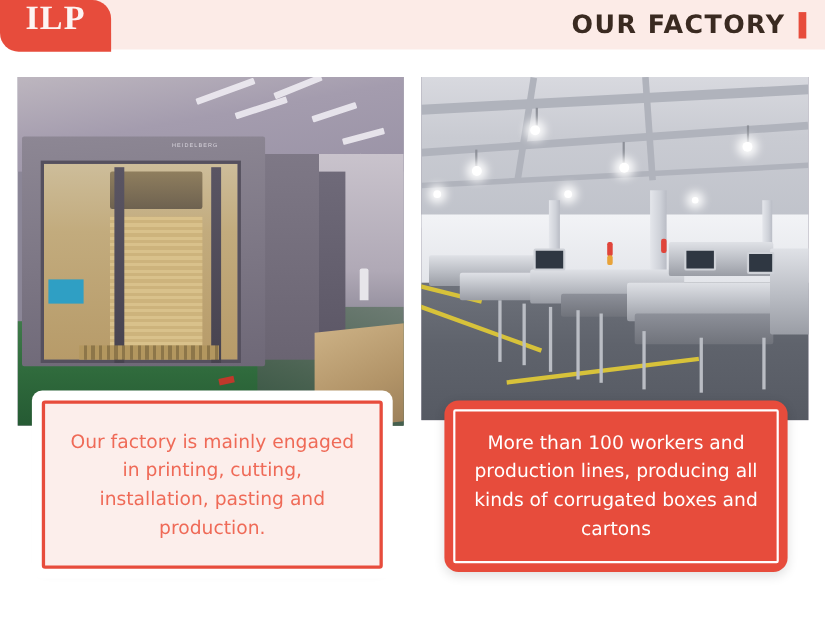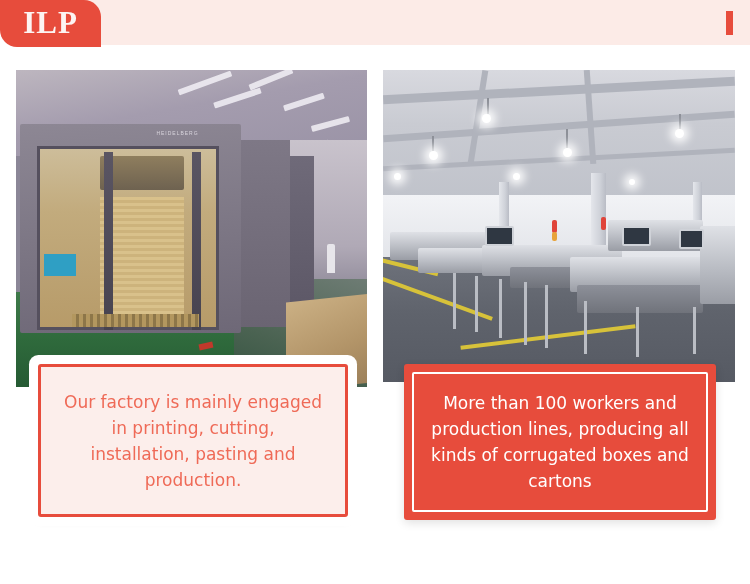--- a/index.html
+++ b/index.html
@@ -34,21 +34,20 @@
   .logo-block {
     position: absolute;
     left: 0;
     top: 0;
     width: 101px;
     height: 47px;
     background: #e74c3c;
     border-top-right-radius: 17px;
     border-bottom-left-radius: 17px;
     display: flex;
-    align-items: center;
     justify-content: center;
   }
   .logo-text {
     font-family: "Liberation Serif", serif;
     font-weight: bold;
     font-size: 31px;
     color: #fdf4f2;
     letter-spacing: 1px;
     line-height: 1;
     padding-bottom: 2px;
@@ -250,21 +249,21 @@
     line-height: 26px;
     padding: 0 22px;
     font-family: "DejaVu Sans", sans-serif;
   }
   .card-right {
     left: 404px;
     top: 364px;
     width: 312px;
     height: 156px;
     background: #e74c3c;
-    border-radius: 3px;
+    border-radius: 13px;
     box-shadow: 0 3px 10px rgba(0,0,0,.12);
   }
   .card-right-inner {
     position: absolute;
     left: 8px; top: 8px; right: 8px; bottom: 8px;
     border: 2px solid #ffffff;
     border-radius: 2px;
     display: flex;
     align-items: center;
     justify-content: center;
@@ -278,20 +277,21 @@
   }
 </style>
 </head>
 <body>
 
 <div class="header">
   <div class="header-band"></div>
   <div class="logo-block">
     <span class="logo-text">ILP</span>
   </div>
+  <div class="header-title">OUR FACTORY</div>
   <div class="header-accent"></div>
 </div>
 
 <div class="panel panel-left">
   <div class="photo">
     <div class="ph1-ceiling"></div>
     <div class="ph1-lightstrip" style="left:46%;top:3%;width:16%;height:2%;transform:rotate(-20deg);"></div>
     <div class="ph1-lightstrip" style="left:56%;top:8%;width:14%;height:2%;transform:rotate(-18deg);"></div>
     <div class="ph1-lightstrip" style="left:66%;top:2%;width:13%;height:2%;transform:rotate(-22deg);"></div>
     <div class="ph1-lightstrip" style="left:76%;top:9%;width:12%;height:2%;transform:rotate(-18deg);"></div>

